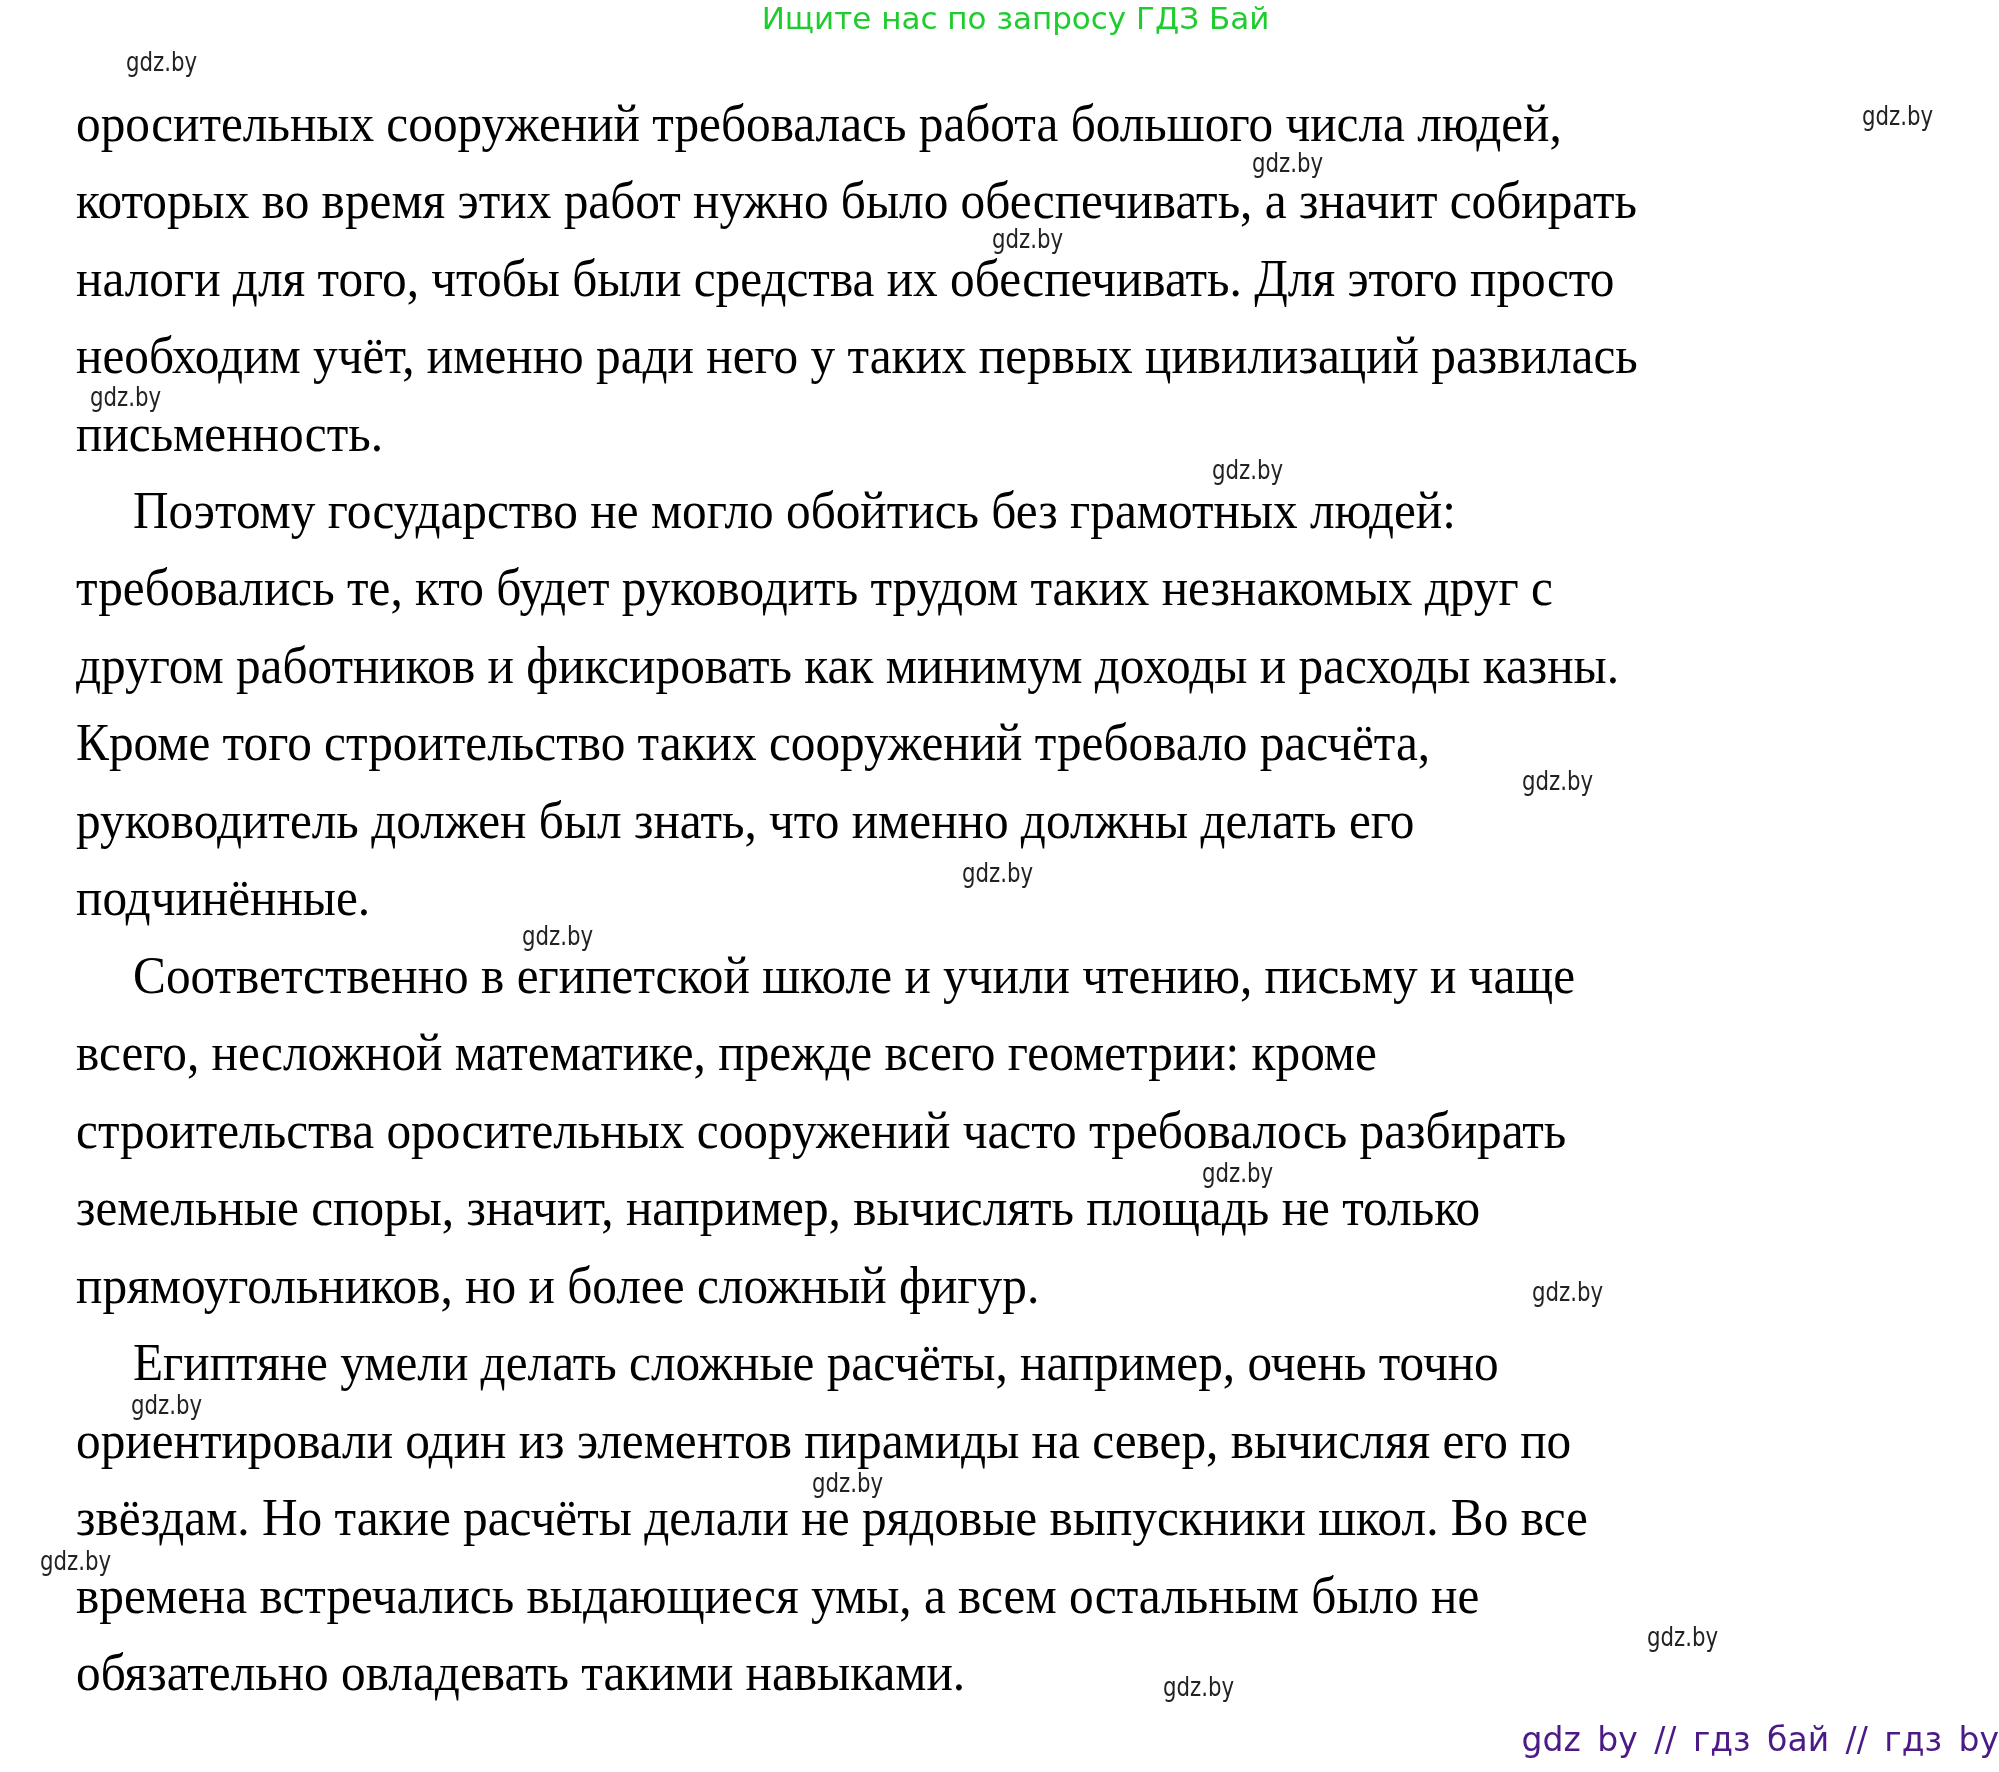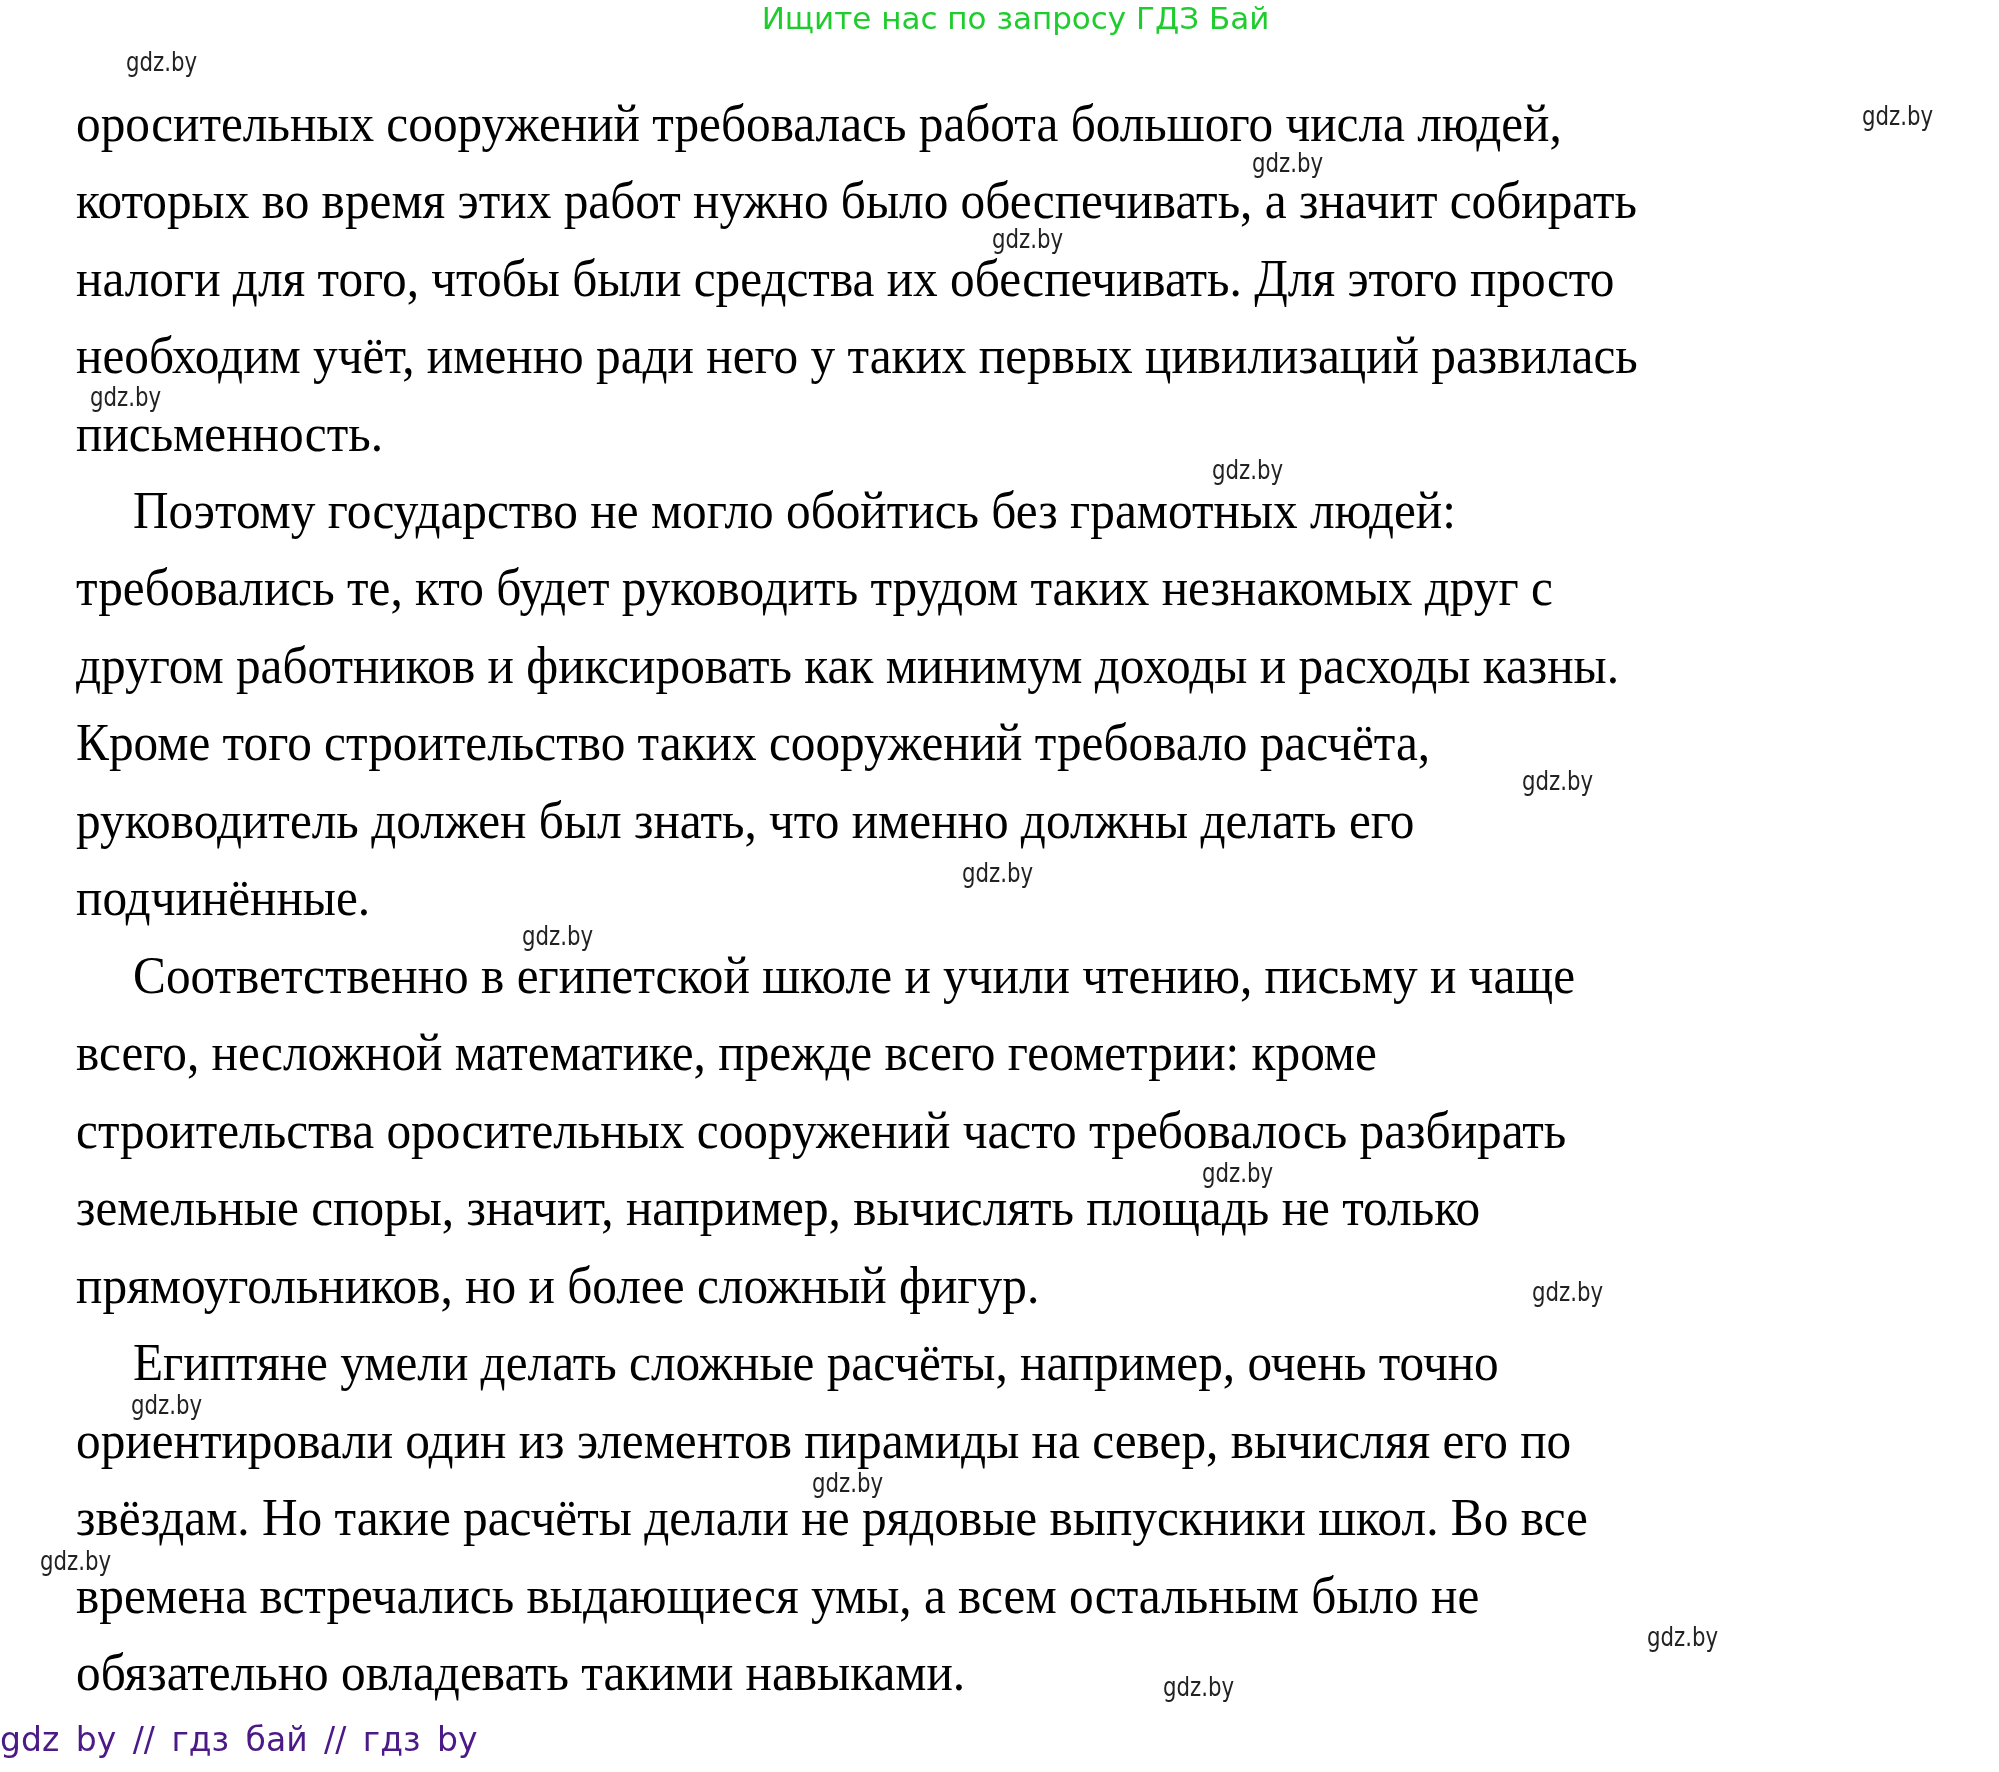--- a/index.html
+++ b/index.html
@@ -46,21 +46,21 @@
       color: #222222;
       white-space: nowrap;
       transform-origin: left top;
       transform: scaleX(0.82);
     }
     .footer {
       position: absolute;
       left: 0;
       top: 1720px;
       width: 1999px;
-      text-align: left;
+      text-align: right;
       font-family: "DejaVu Sans", sans-serif;
       font-size: 33px;
       line-height: 40px;
       color: #4b1a86;
       word-spacing: 6px;
     }
   </style>
 </head>
 <body>
 

